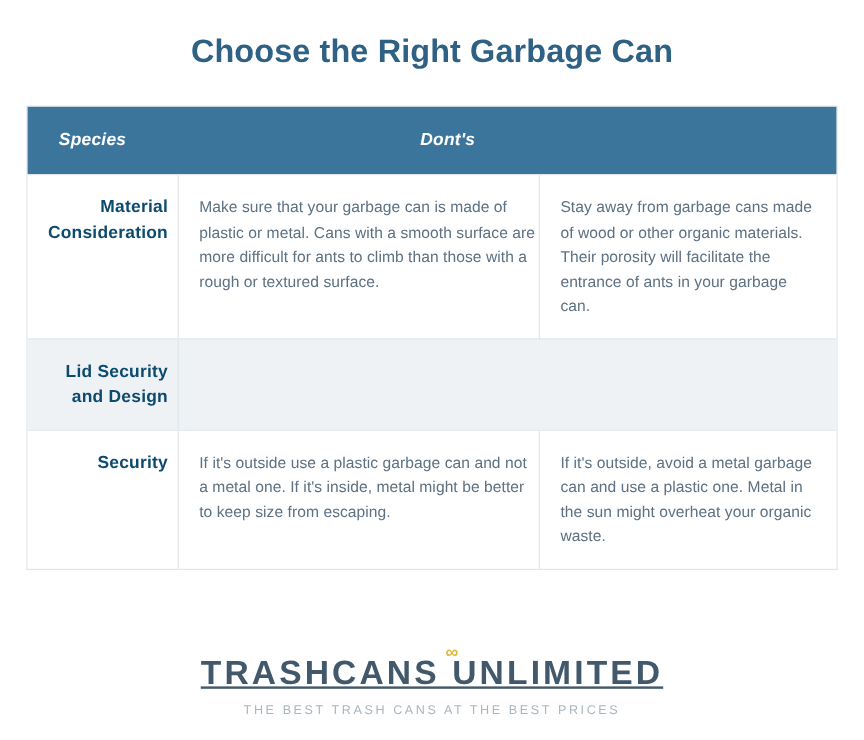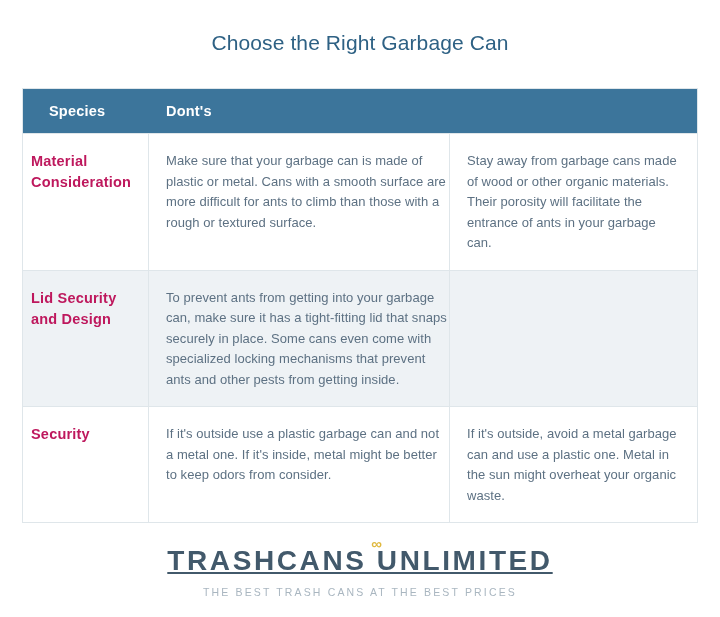--- a/index.html
+++ b/index.html
@@ -22,79 +22,80 @@
     box-sizing: border-box;
   }
 
   
   .title {
     position: absolute;
     left: 0;
     top: 26px;
     width: 720px;
     text-align: center;
-    font-size: 21px;
-    font-weight: normal;
+    font-size: 27px;
+    font-weight: bold;
     color: #2e6184;
     letter-spacing: 0.1px;
     line-height: 34px;
   }
 
   
   .table {
     position: absolute;
     left: 22px;
     top: 88px;
     width: 676px;
     box-sizing: border-box;
     border: 1px solid #dfe6ea;
     background: #ffffff;
   }
 
   .thead {
     display: flex;
     background: #3c759b;
-    height: 44px;
+    height: 56px;
     align-items: center;
+    font-style: italic;
   }
 
   .th {
     font-size: 14.5px;
     font-weight: bold;
     color: #ffffff;
     letter-spacing: 0.2px;
     box-sizing: border-box;
   }
 
   .col-species { width: 126px; padding-left: 26px; }
   .col-dos     { width: 301px; padding-left: 17px; }
-  .col-donts   { width: 247px; padding-left: 17px; }
+  .col-donts   { width: 247px; padding-left: 17px; text-align: right; }
 
   .row {
     display: flex;
     border-top: 1px solid #dfe6ea;
     box-sizing: border-box;
   }
   .row.shaded { background: #eef2f5; }
   .row:first-of-type { border-top: none; }
 
   .cell {
     box-sizing: border-box;
     padding-top: 17px;
     padding-bottom: 16px;
   }
 
   .cell-species {
     width: 126px;
     padding-left: 8px;
     padding-right: 8px;
-    text-align: left;
+    text-align: right;
     font-size: 14.5px;
     font-weight: bold;
-    color: #be185d;
+    color: #0c4a6e;
     line-height: 21px;
     letter-spacing: 0.2px;
     border-right: 1px solid #dfe6ea;
   }
 
   .cell-text {
     font-size: 13px;
     color: #5d7183;
     line-height: 20.5px;
     letter-spacing: 0.05px;
@@ -170,26 +171,25 @@
     </div>
 
     <div class="row">
       <div class="cell cell-species">Material Consideration</div>
       <div class="cell cell-dos cell-text">Make sure that your garbage can is made of plastic or metal. Cans with a smooth surface are more difficult for ants to climb than those with a rough or textured surface.</div>
       <div class="cell cell-donts cell-text">Stay away from garbage cans made of wood or other organic materials. Their porosity will facilitate the entrance of ants in your garbage can.</div>
     </div>
 
     <div class="row shaded">
       <div class="cell cell-species">Lid Security and Design</div>
-      <div class="cell cell-dos cell-text">To prevent ants from getting into your garbage can, make sure it has a tight-fitting lid that snaps securely in place. Some cans even come with specialized locking mechanisms that prevent ants and other pests from getting inside.</div>
     </div>
 
     <div class="row">
       <div class="cell cell-species">Security</div>
-      <div class="cell cell-dos cell-text">If it's outside use a plastic garbage can and not a metal one. If it's inside, metal might be better to keep odors from consider.</div>
+      <div class="cell cell-dos cell-text">If it's outside use a plastic garbage can and not a metal one. If it's inside, metal might be better to keep size from escaping.</div>
       <div class="cell cell-donts cell-text">If it's outside, avoid a metal garbage can and use a plastic one. Metal in the sun might overheat your organic waste.</div>
     </div>
 
   </div>
 
   <div class="footer">
     <div class="logo-wrap">
       <span class="logo-infinity">∞</span>
       <div class="logo-name">TRASHCANS UNLIMITED</div>
       <div class="logo-tagline">THE BEST TRASH CANS AT THE BEST PRICES</div>

